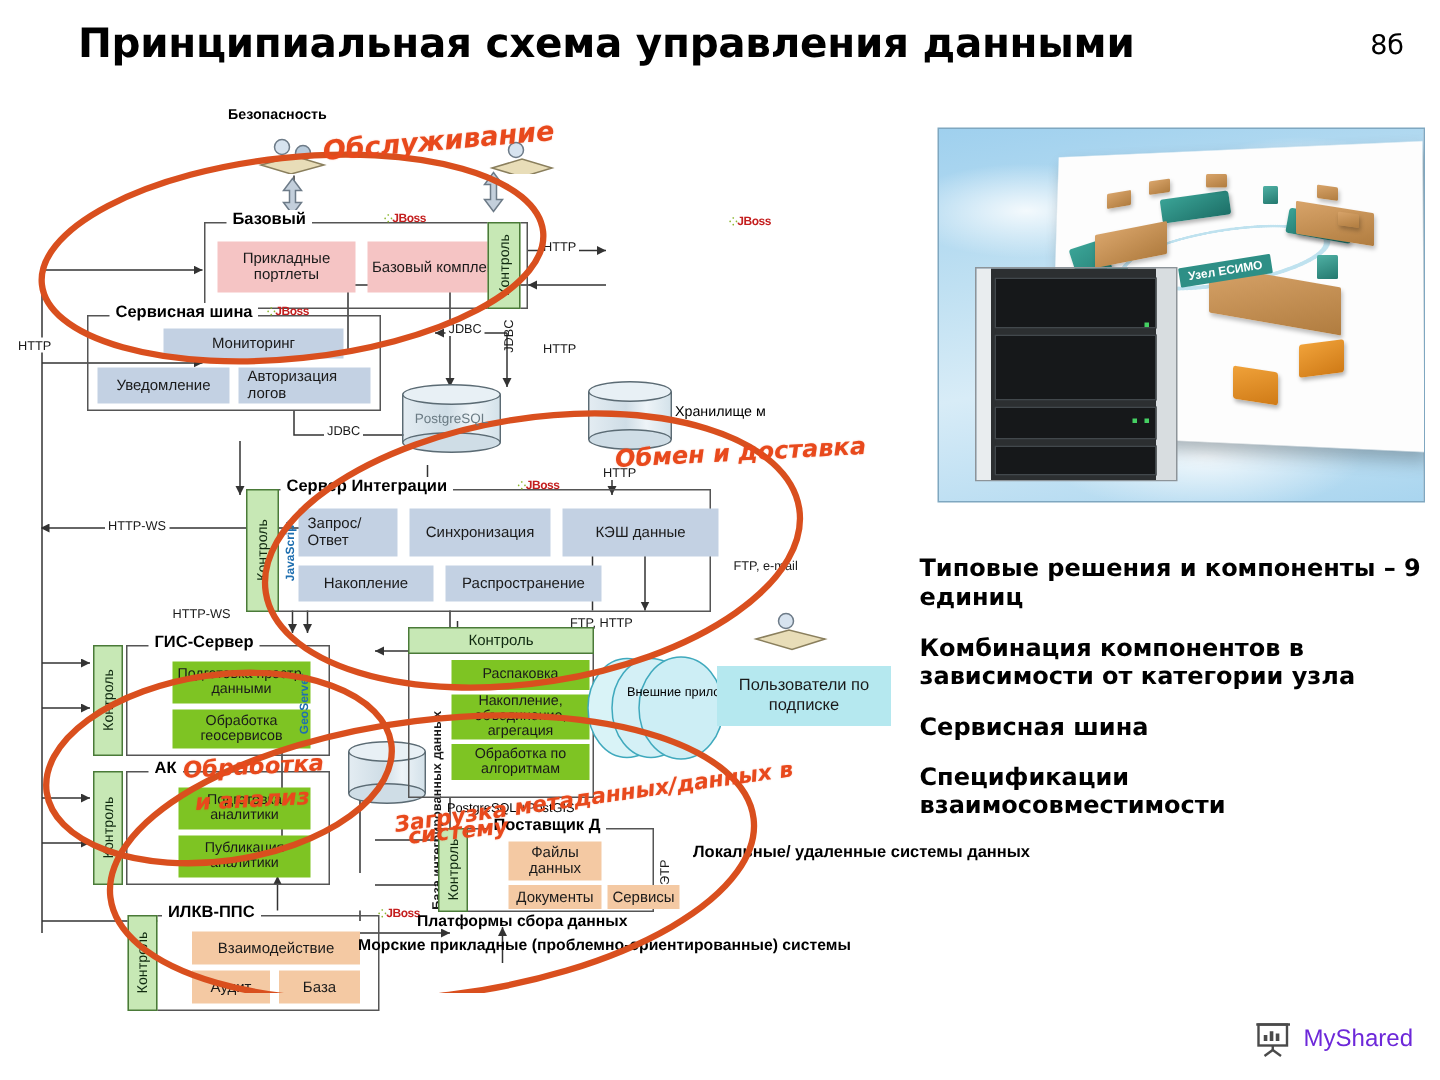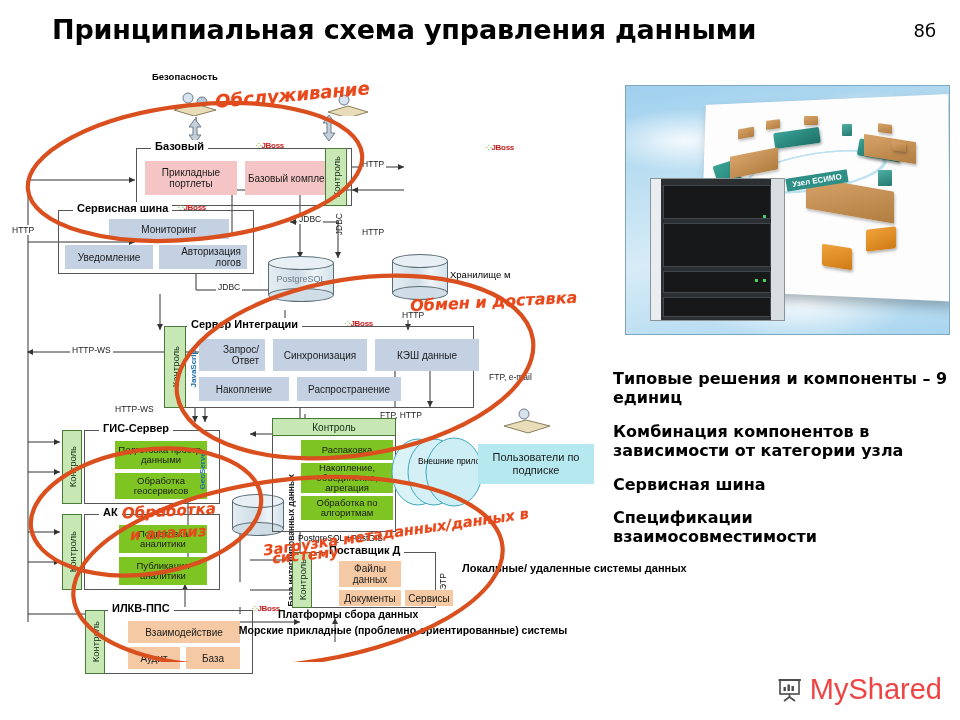--- a/index.html
+++ b/index.html
@@ -31,21 +31,21 @@
     position: absolute; border: 1px solid #555; background: transparent;
   }
   .grp > .grp-title {
     position: absolute; top: -9px; left: 14px; background: #fff;
     padding: 0 4px; font-size: 11px; font-weight: bold; color: #000;
     white-space: nowrap;
   }
   .blue-box {
     position: absolute; background: #c3d1e3; color: #1a1a1a;
     font-size: 10px; display: flex; align-items: center; justify-content: center;
-    text-align: right; line-height: 1.1; padding: 6px;
+    text-align: left; line-height: 1.1; padding: 6px;
   }
   .pink-box {
     position: absolute; background: #f5c4c4; color: #1a1a1a;
     font-size: 10px; display: flex; align-items: center; justify-content: center;
     text-align: center; line-height: 1.1; padding: 1px;
   }
   .green-box {
     position: absolute; background: #7ec423; color: #1a1a1a;
     font-size: 9.5px; display: flex; align-items: center; justify-content: center;
     text-align: center; line-height: 1.08; padding: 1px;
@@ -189,21 +189,21 @@
   .bullets p {
     font-size: 16px; color: #000; line-height: 1.18; margin-bottom: 15px;
     font-family: "DejaVu Sans", sans-serif; font-weight: bold;
   }
 
   
   .watermark {
     position: absolute; right: 18px; bottom: 14px;
     display: flex; align-items: center; gap: 7px;
   }
-  .watermark .wm-text { font-size: 29px; color: #ef4444; font-family: "Liberation Sans", sans-serif; }
+  .watermark .wm-text { font-size: 16px; color: #6d28d9; font-family: "Liberation Sans", sans-serif; }
 </style>
 </head>
 <body>
 
 <div class="slide">
 
   <div class="title">Принципиальная схема управления данными</div>
   <div class="page-num">8б</div>
 
   <div class="diagram">

